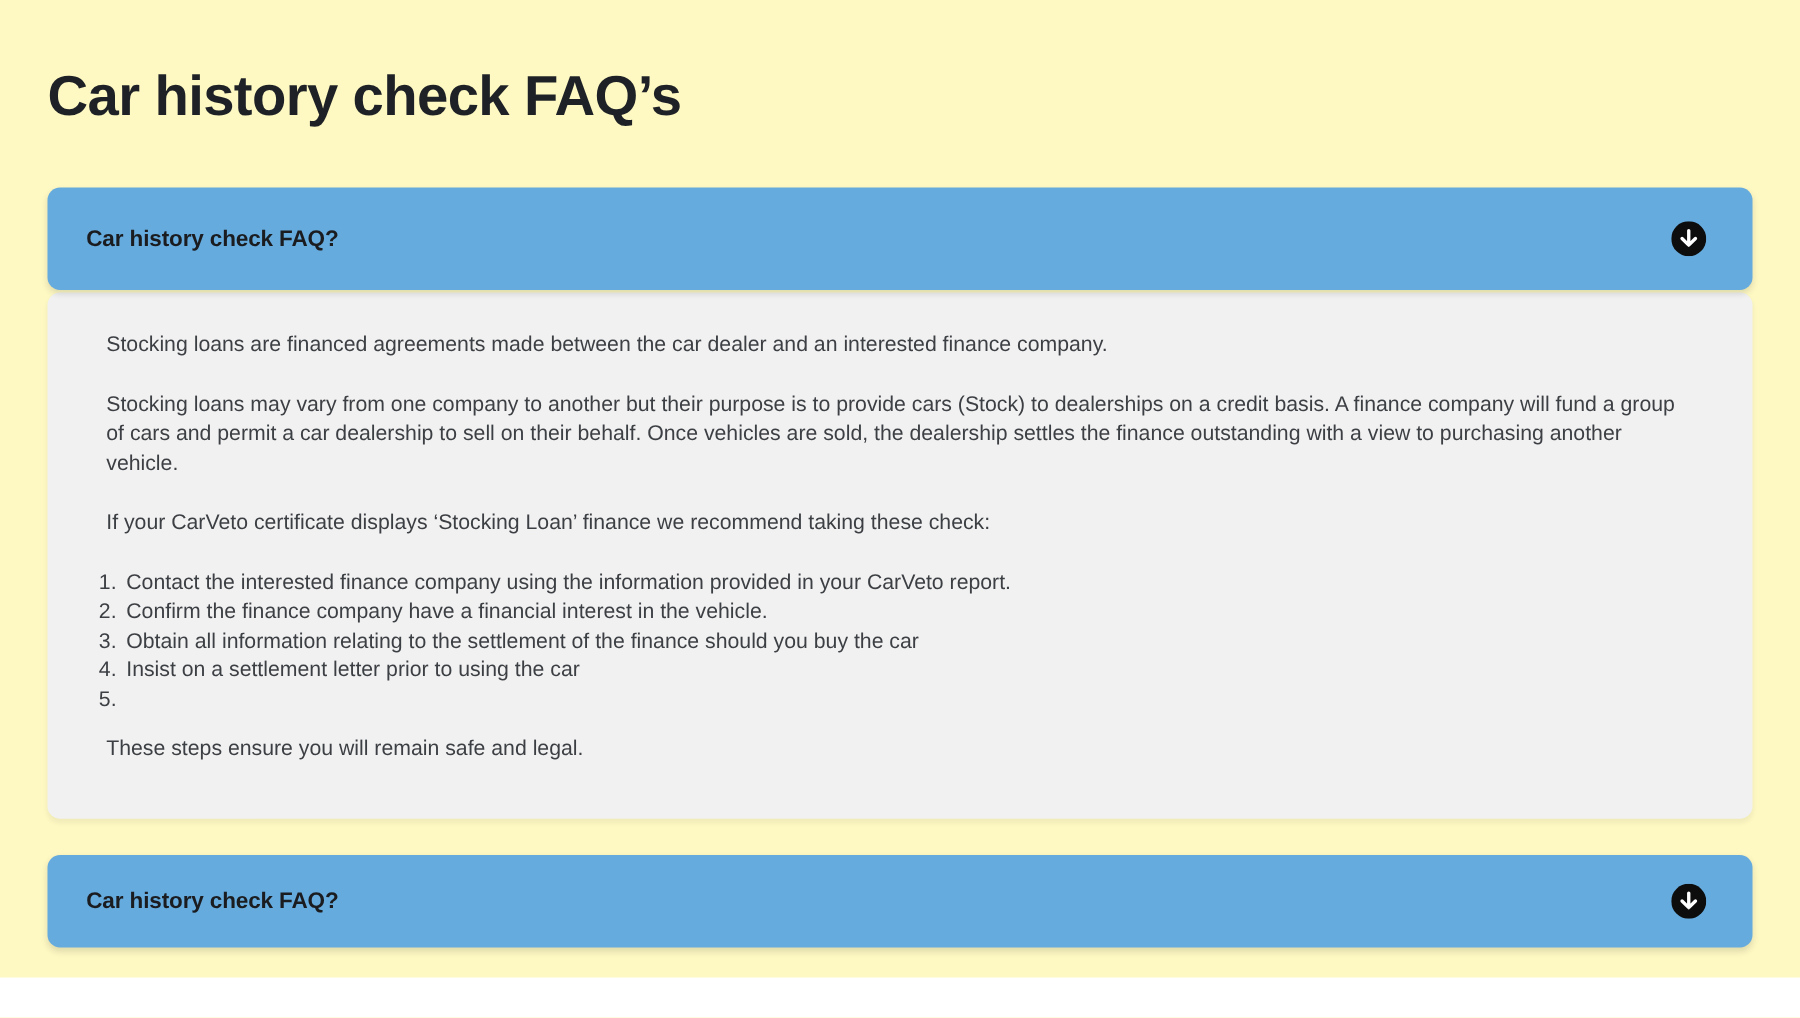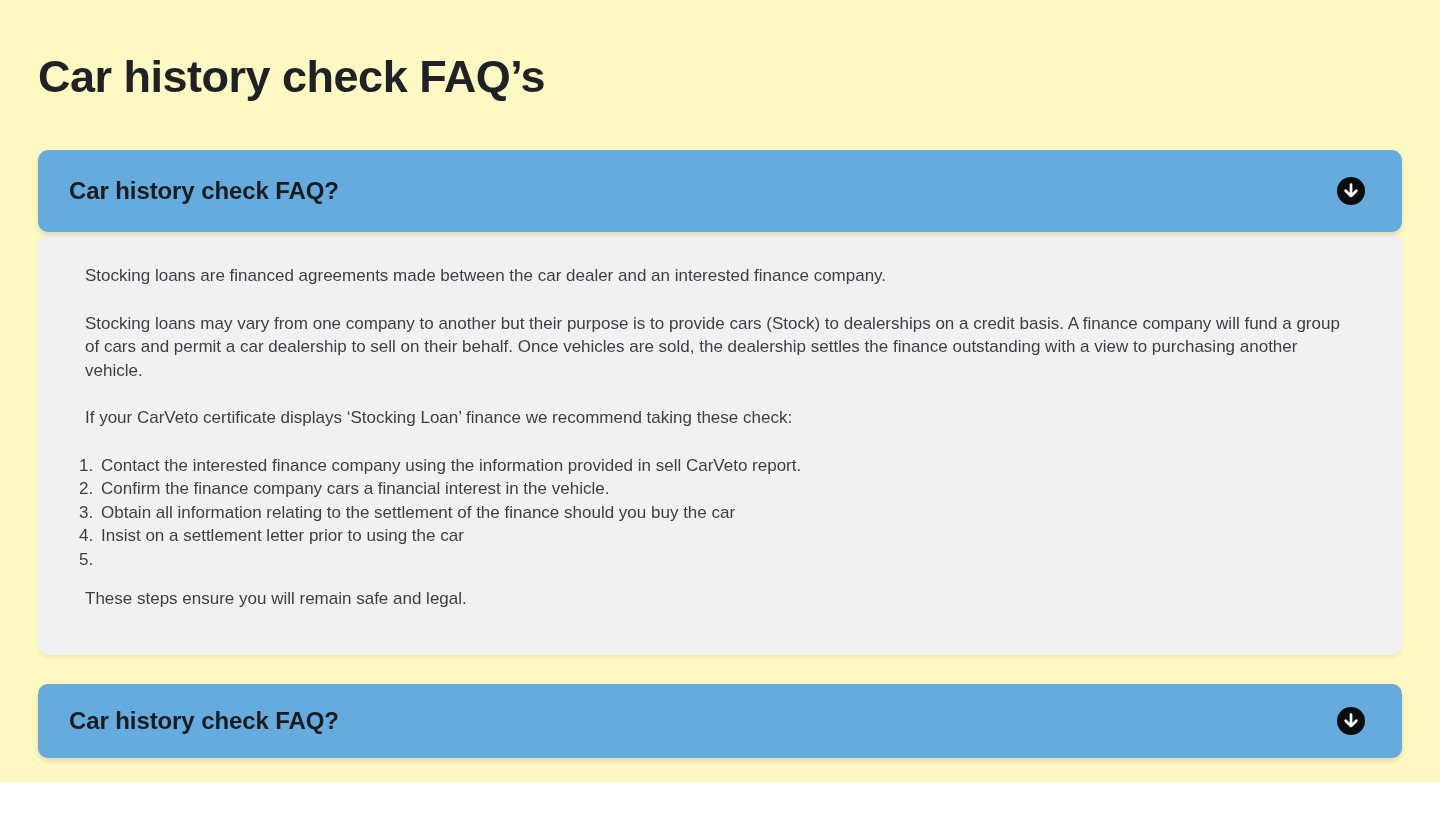--- a/index.html
+++ b/index.html
@@ -38,21 +38,21 @@
     padding: 0 76px 0 31px;
     text-align: left;
     cursor: pointer;
     box-shadow: 0 3px 5px rgba(0,0,0,0.12);
   }
   .it1 .acc-header { height: 82px; }
   .it2 .acc-header { height: 74px; }
   .it3 .acc-header { height: 82px; background: #9cc7e9; }
   .acc-question {
     font-family: "Liberation Sans", "DejaVu Sans", sans-serif;
-    font-size: 24px;
+    font-size: 18px;
     font-weight: bold;
     color: #1a1c1f;
     letter-spacing: -0.1px;
   }
   .acc-icon {
     position: absolute;
     right: 37px;
     top: 50%;
     transform: translateY(-50%);
     width: 28px;
@@ -100,22 +100,22 @@
             <circle cx="12" cy="12" r="12" fill="#0d0d0d"></circle>
             <path d="M12 6.4 L12 16.2 M7.4 11.8 L12 16.4 L16.6 11.8" fill="none" stroke="#ffffff" stroke-width="2.3" stroke-linecap="round" stroke-linejoin="round"></path>
           </svg>
         </span>
       </button>
       <div class="acc-panel">
         <p>Stocking loans are financed agreements made between the car dealer and an interested finance company.</p>
         <p>Stocking loans may vary from one company to another but their purpose is to provide cars (Stock) to dealerships on a credit basis. A finance company will fund a group of cars and permit a car dealership to sell on their behalf. Once vehicles are sold, the dealership settles the finance outstanding with a view to purchasing another vehicle.</p>
         <p>If your CarVeto certificate displays ‘Stocking Loan’ finance we recommend taking these check:</p>
         <ol>
-          <li>Contact the interested finance company using the information provided in sell CarVeto report.</li>
-          <li>Confirm the finance company cars a financial interest in the vehicle.</li>
+          <li>Contact the interested finance company using the information provided in your CarVeto report.</li>
+          <li>Confirm the finance company have a financial interest in the vehicle.</li>
           <li>Obtain all information relating to the settlement of the finance should you buy the car</li>
           <li>Insist on a settlement letter prior to using the car</li>
           <li></li>
         </ol>
         <p class="closing">These steps ensure you will remain safe and legal.</p>
       </div>
     </div>
 
     <div class="acc-item it2">
       <button class="acc-header">

